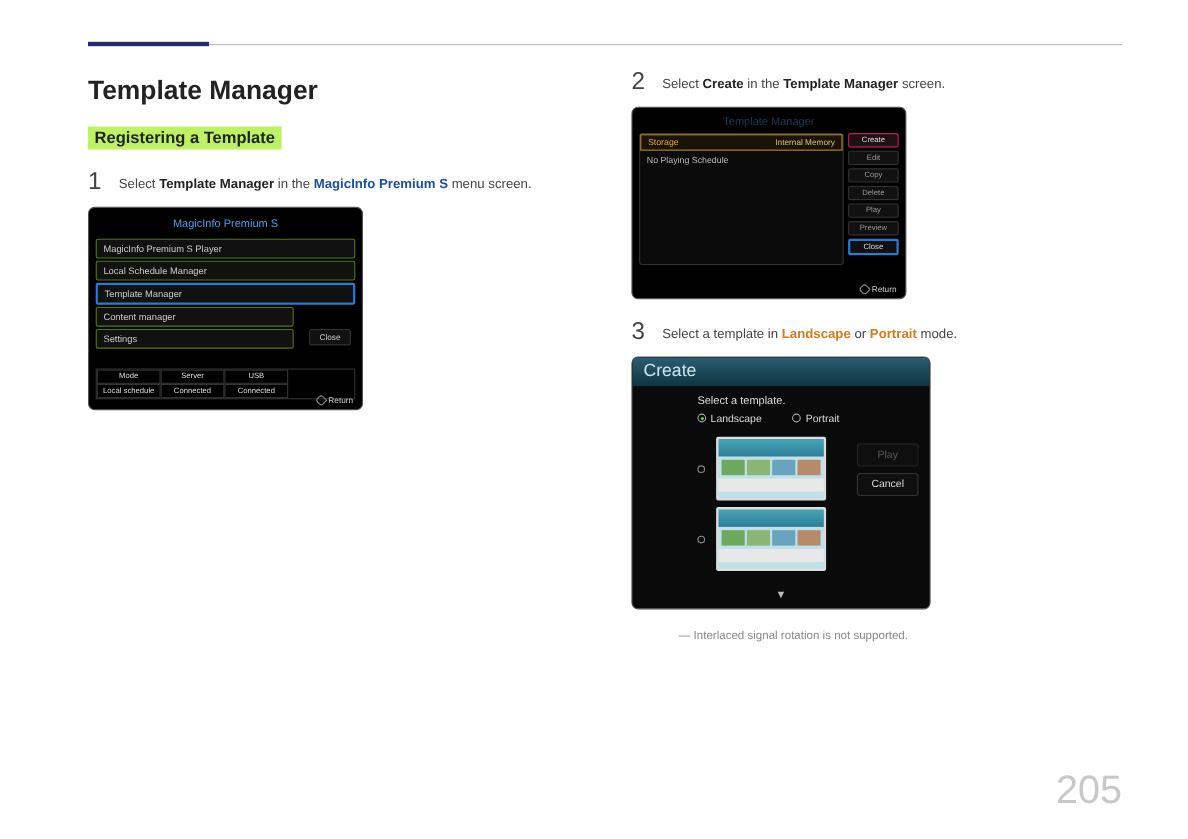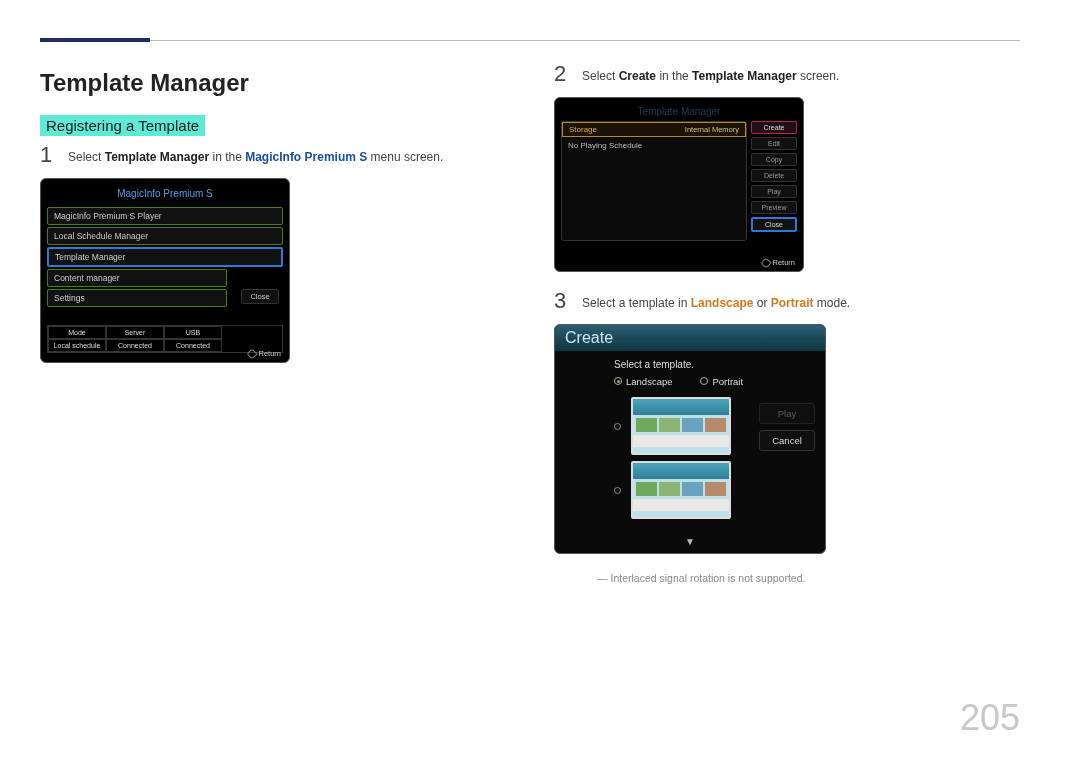--- a/index.html
+++ b/index.html
@@ -1,23 +1,23 @@
 <!DOCTYPE html>
 <html><head>
 <meta charset="utf-8">
 <style>
   * { box-sizing: border-box; margin: 0; padding: 0; }
   html, body { width: 1080px; height: 763px; background: #fff; font-family: "Segoe UI", Arial, sans-serif; color: #222; }
-  .page { position: relative; width: 1080px; height: 763px; padding: 40px 60px 0 40px; }
+  .page { position: relative; width: 1080px; height: 763px; padding: 40px 60px 0 80px; }
   .header-rule { border-top: 1px solid #bbb; margin-bottom: 22px; position: relative; }
   .header-accent { position: absolute; left: 0; top: -3px; width: 110px; height: 4px; background: #212a6b; }
   .columns { display: flex; gap: 48px; }
   .col { flex: 1 1 0; }
   h1.title { font-size: 24px; font-weight: 600; color: #222; margin: 6px 0 18px 0; }
-  .subhead { display: inline-block; background: #5eead4; color: #222; font-size: 15px; font-weight: 400; padding: 2px 6px; margin-bottom: 8px; }
+  .subhead { display: inline-block; background: #bef264; color: #222; font-size: 15px; font-weight: 700; padding: 2px 6px; margin-bottom: 18px; }
   .step { display: flex; align-items: flex-start; gap: 14px; margin-bottom: 12px; font-size: 12px; color: #444; }
   .step-num { font-size: 22px; color: #444; font-weight: 400; line-height: 1; min-width: 14px; }
   .step-text { padding-top: 5px; line-height: 1.4; }
   .hl-blue { color: #1a4fa3; font-weight: 600; }
   .hl-bold { font-weight: 700; color: #222; }
   .hl-orange { color: #d47a1f; font-weight: 600; }
   .figure { border: 1px solid #555; border-radius: 6px; background: #000; color: #ddd; font-size: 9px; overflow: hidden; margin: 8px 0 18px 0; }
   
   .fig1 { width: 250px; height: 185px; padding: 6px; position: relative; }
   .fig-title-blue { text-align: center; color: #4aa0e6; font-size: 10px; padding: 3px 0 6px; }

